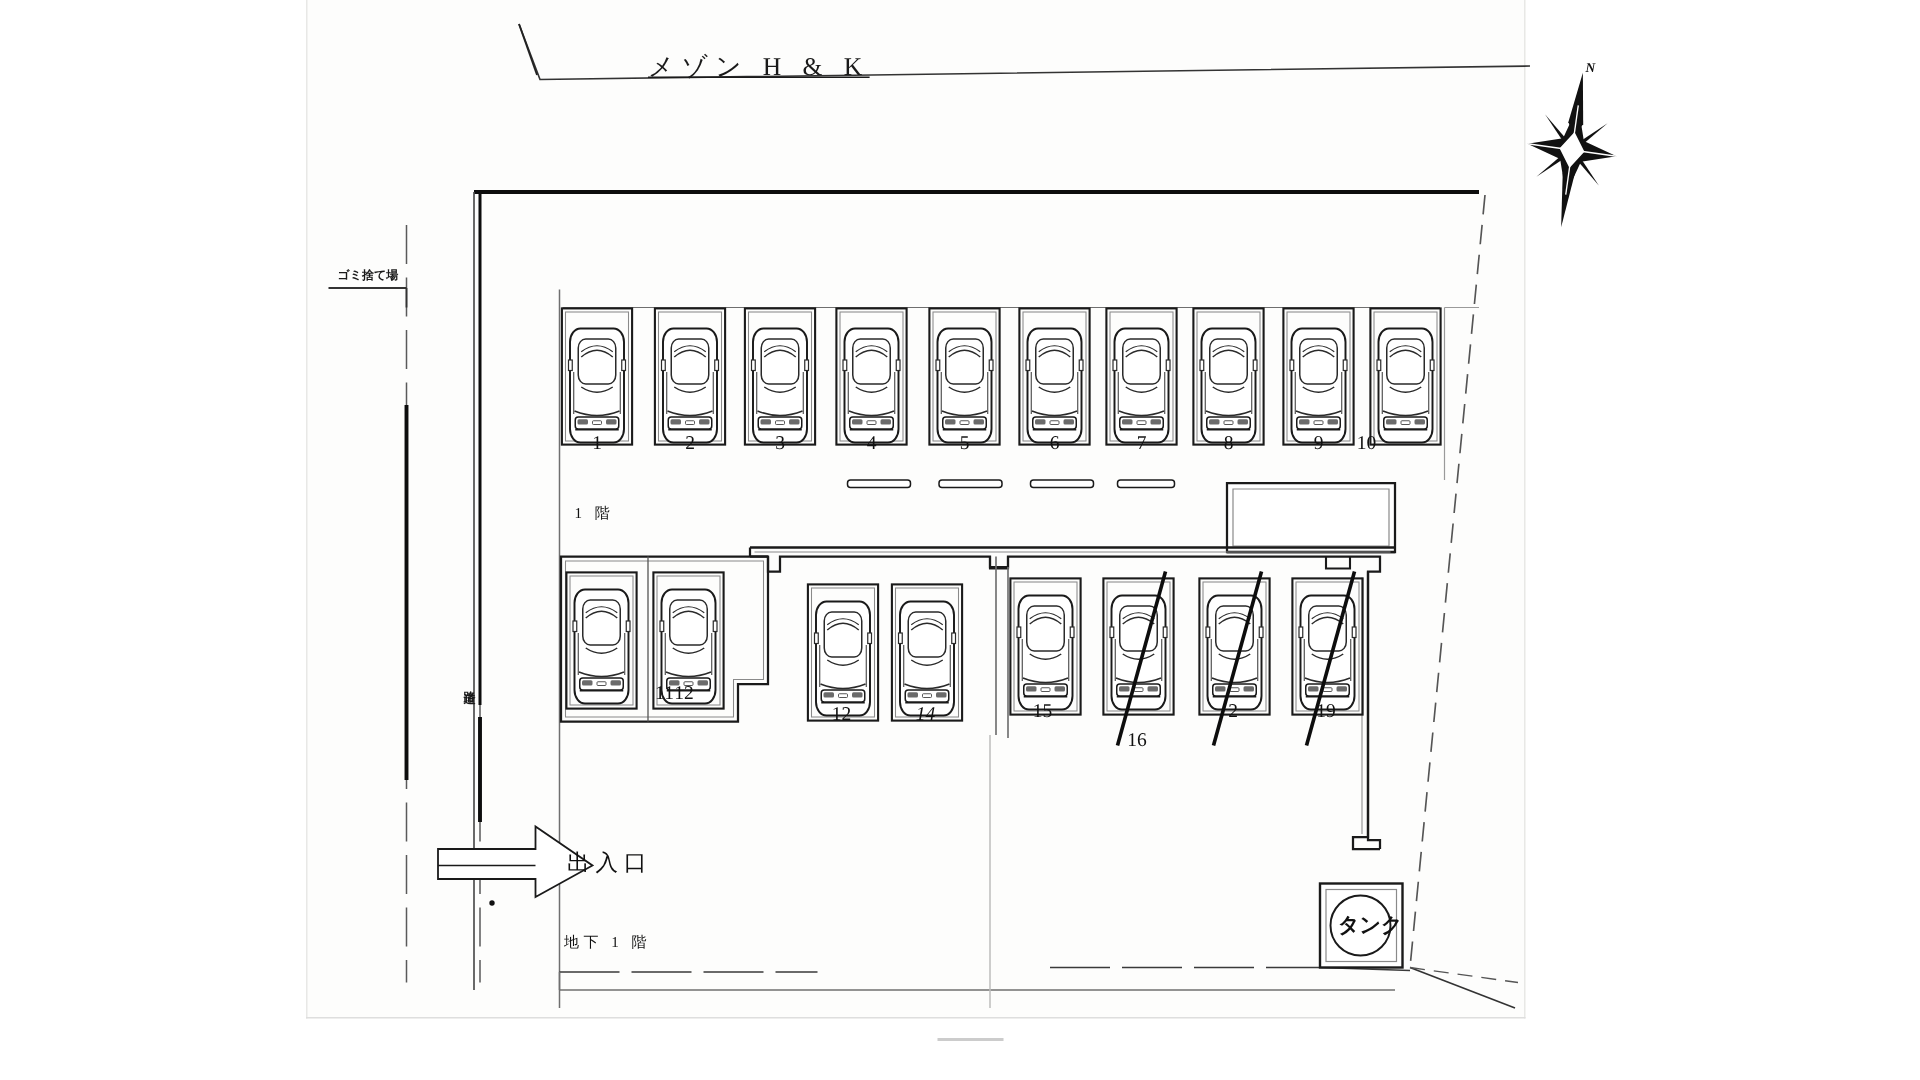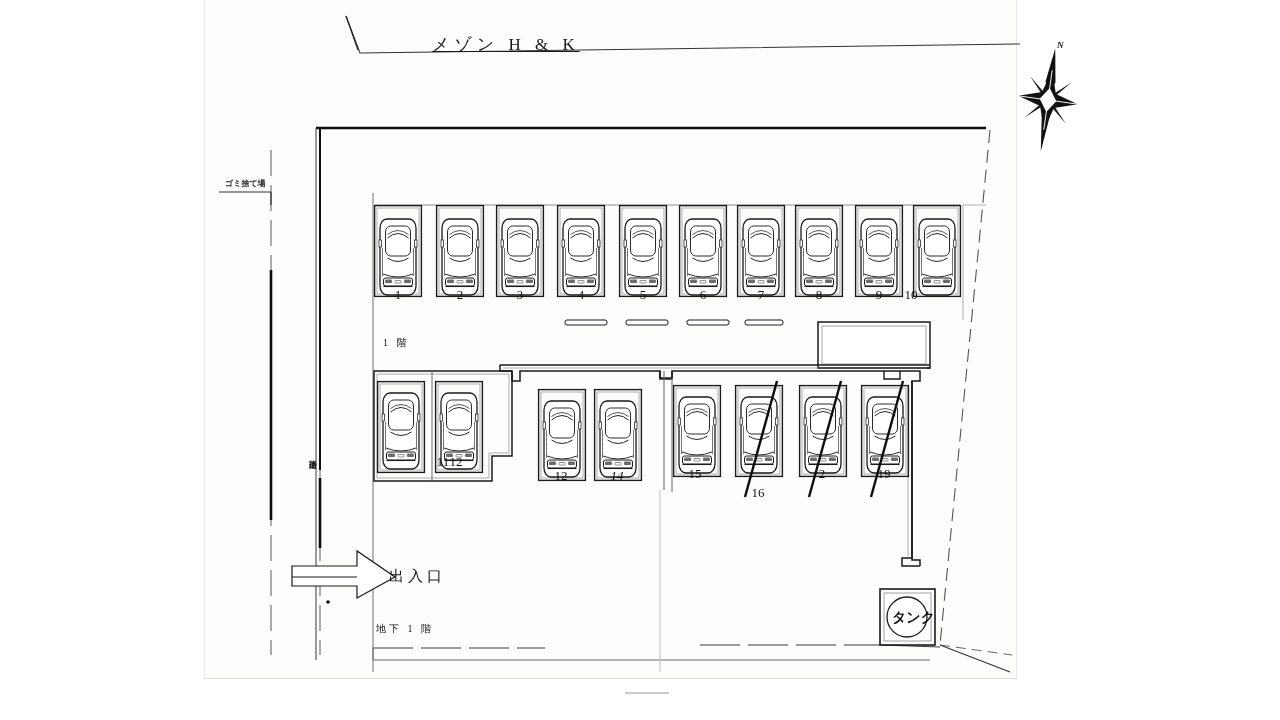--- a/index.html
+++ b/index.html
@@ -316,21 +316,21 @@
   <div class="lbl title-main" style="left:432px; top:36px;text-decoration:underline;">メゾン H &amp; K</div>
 
   <div class="lbl trash-lbl" style="left:225px; top:180px;">ゴミ捨て場</div>
 
   <div class="lbl road-lbl" style="left:308px; top:455px;">道路</div>
 
   <div class="lbl floor-lbl" style="left:383px; top:338px;">1 階</div>
 
   <div class="lbl floor-lbl" style="left:376px; top:624px;">地下 1 階</div>
 
-  <div class="lbl exit-lbl" style="left:378px; top:569px;margin-left:11px;">出入口</div>
+  <div class="lbl exit-lbl" style="left:378px; top:569px;">出入口</div>
 
   <div class="lbl tank-lbl" style="left:892px; top:611px;">タンク</div>
 
   <div class="lbl compass-n" style="left:1057px; top:41px;">N</div>
 
   <div id="stall-numbers">
       <div class="stall-num" style="left: 386px; top: 288px; width: 24px;">1</div>
       <div class="stall-num" style="left: 448px; top: 288px; width: 24px;">2</div>
       <div class="stall-num" style="left: 508px; top: 288px; width: 24px;">3</div>
       <div class="stall-num" style="left: 569px; top: 288px; width: 24px;">4</div>

